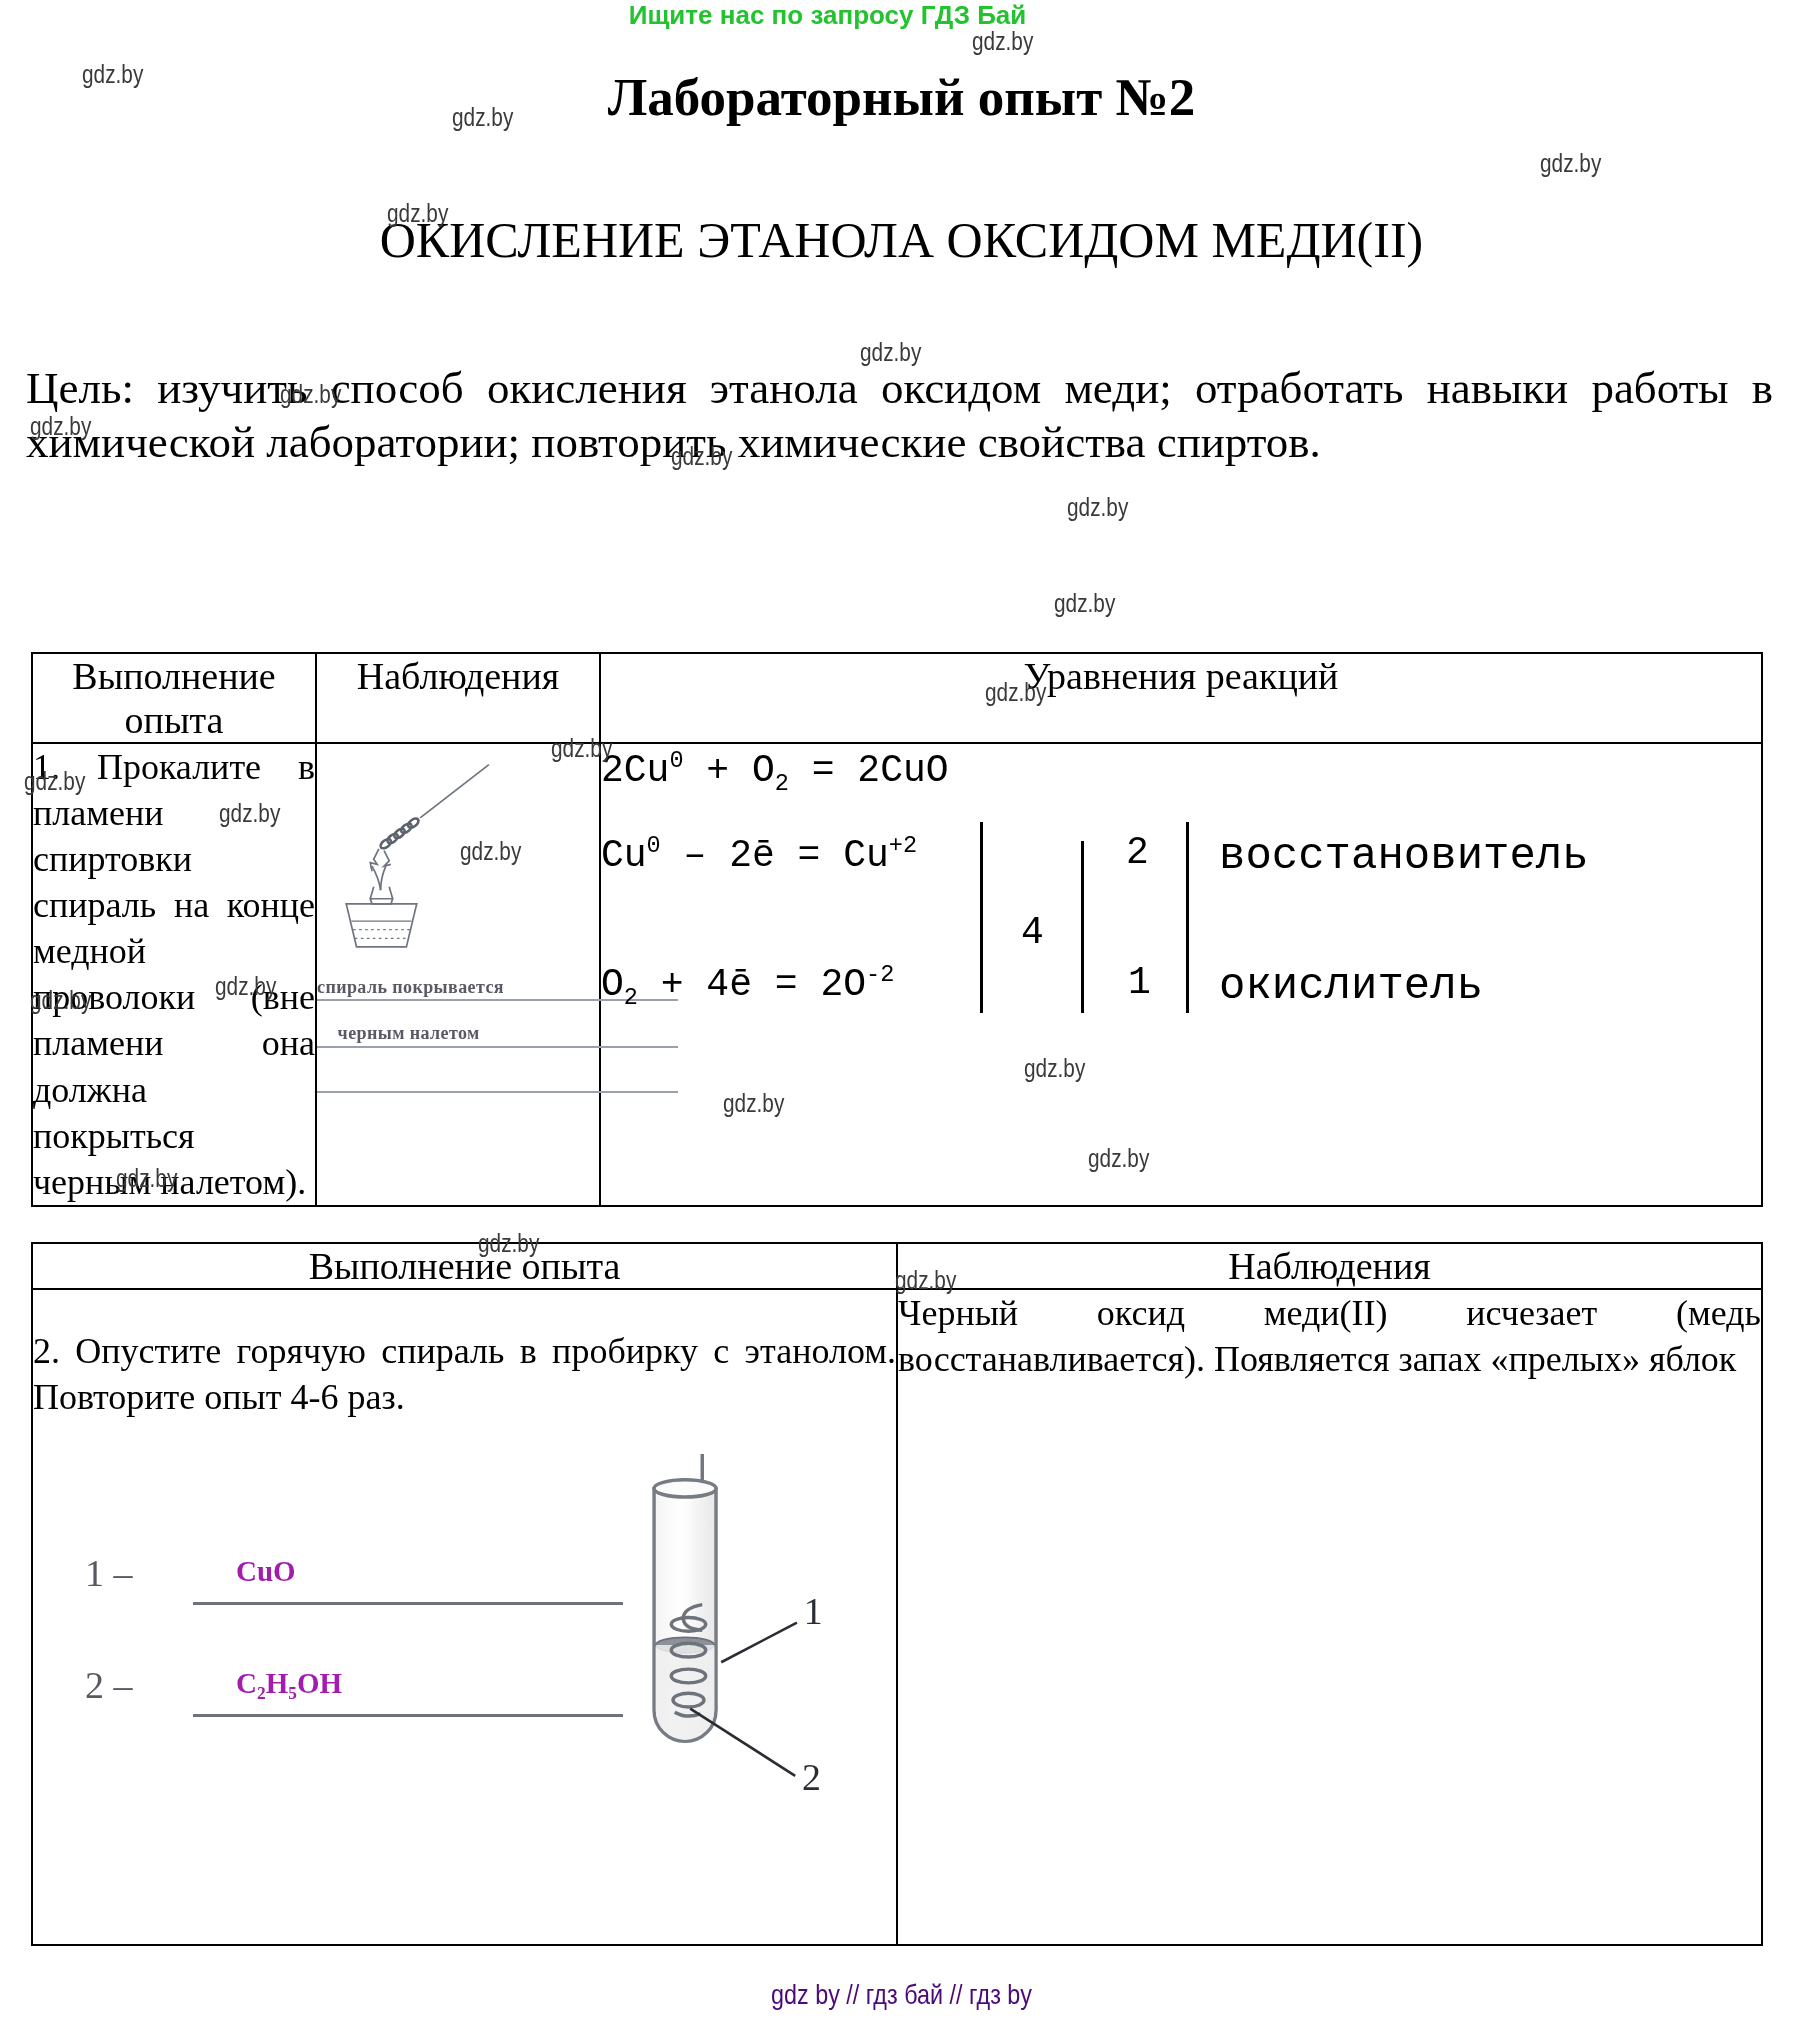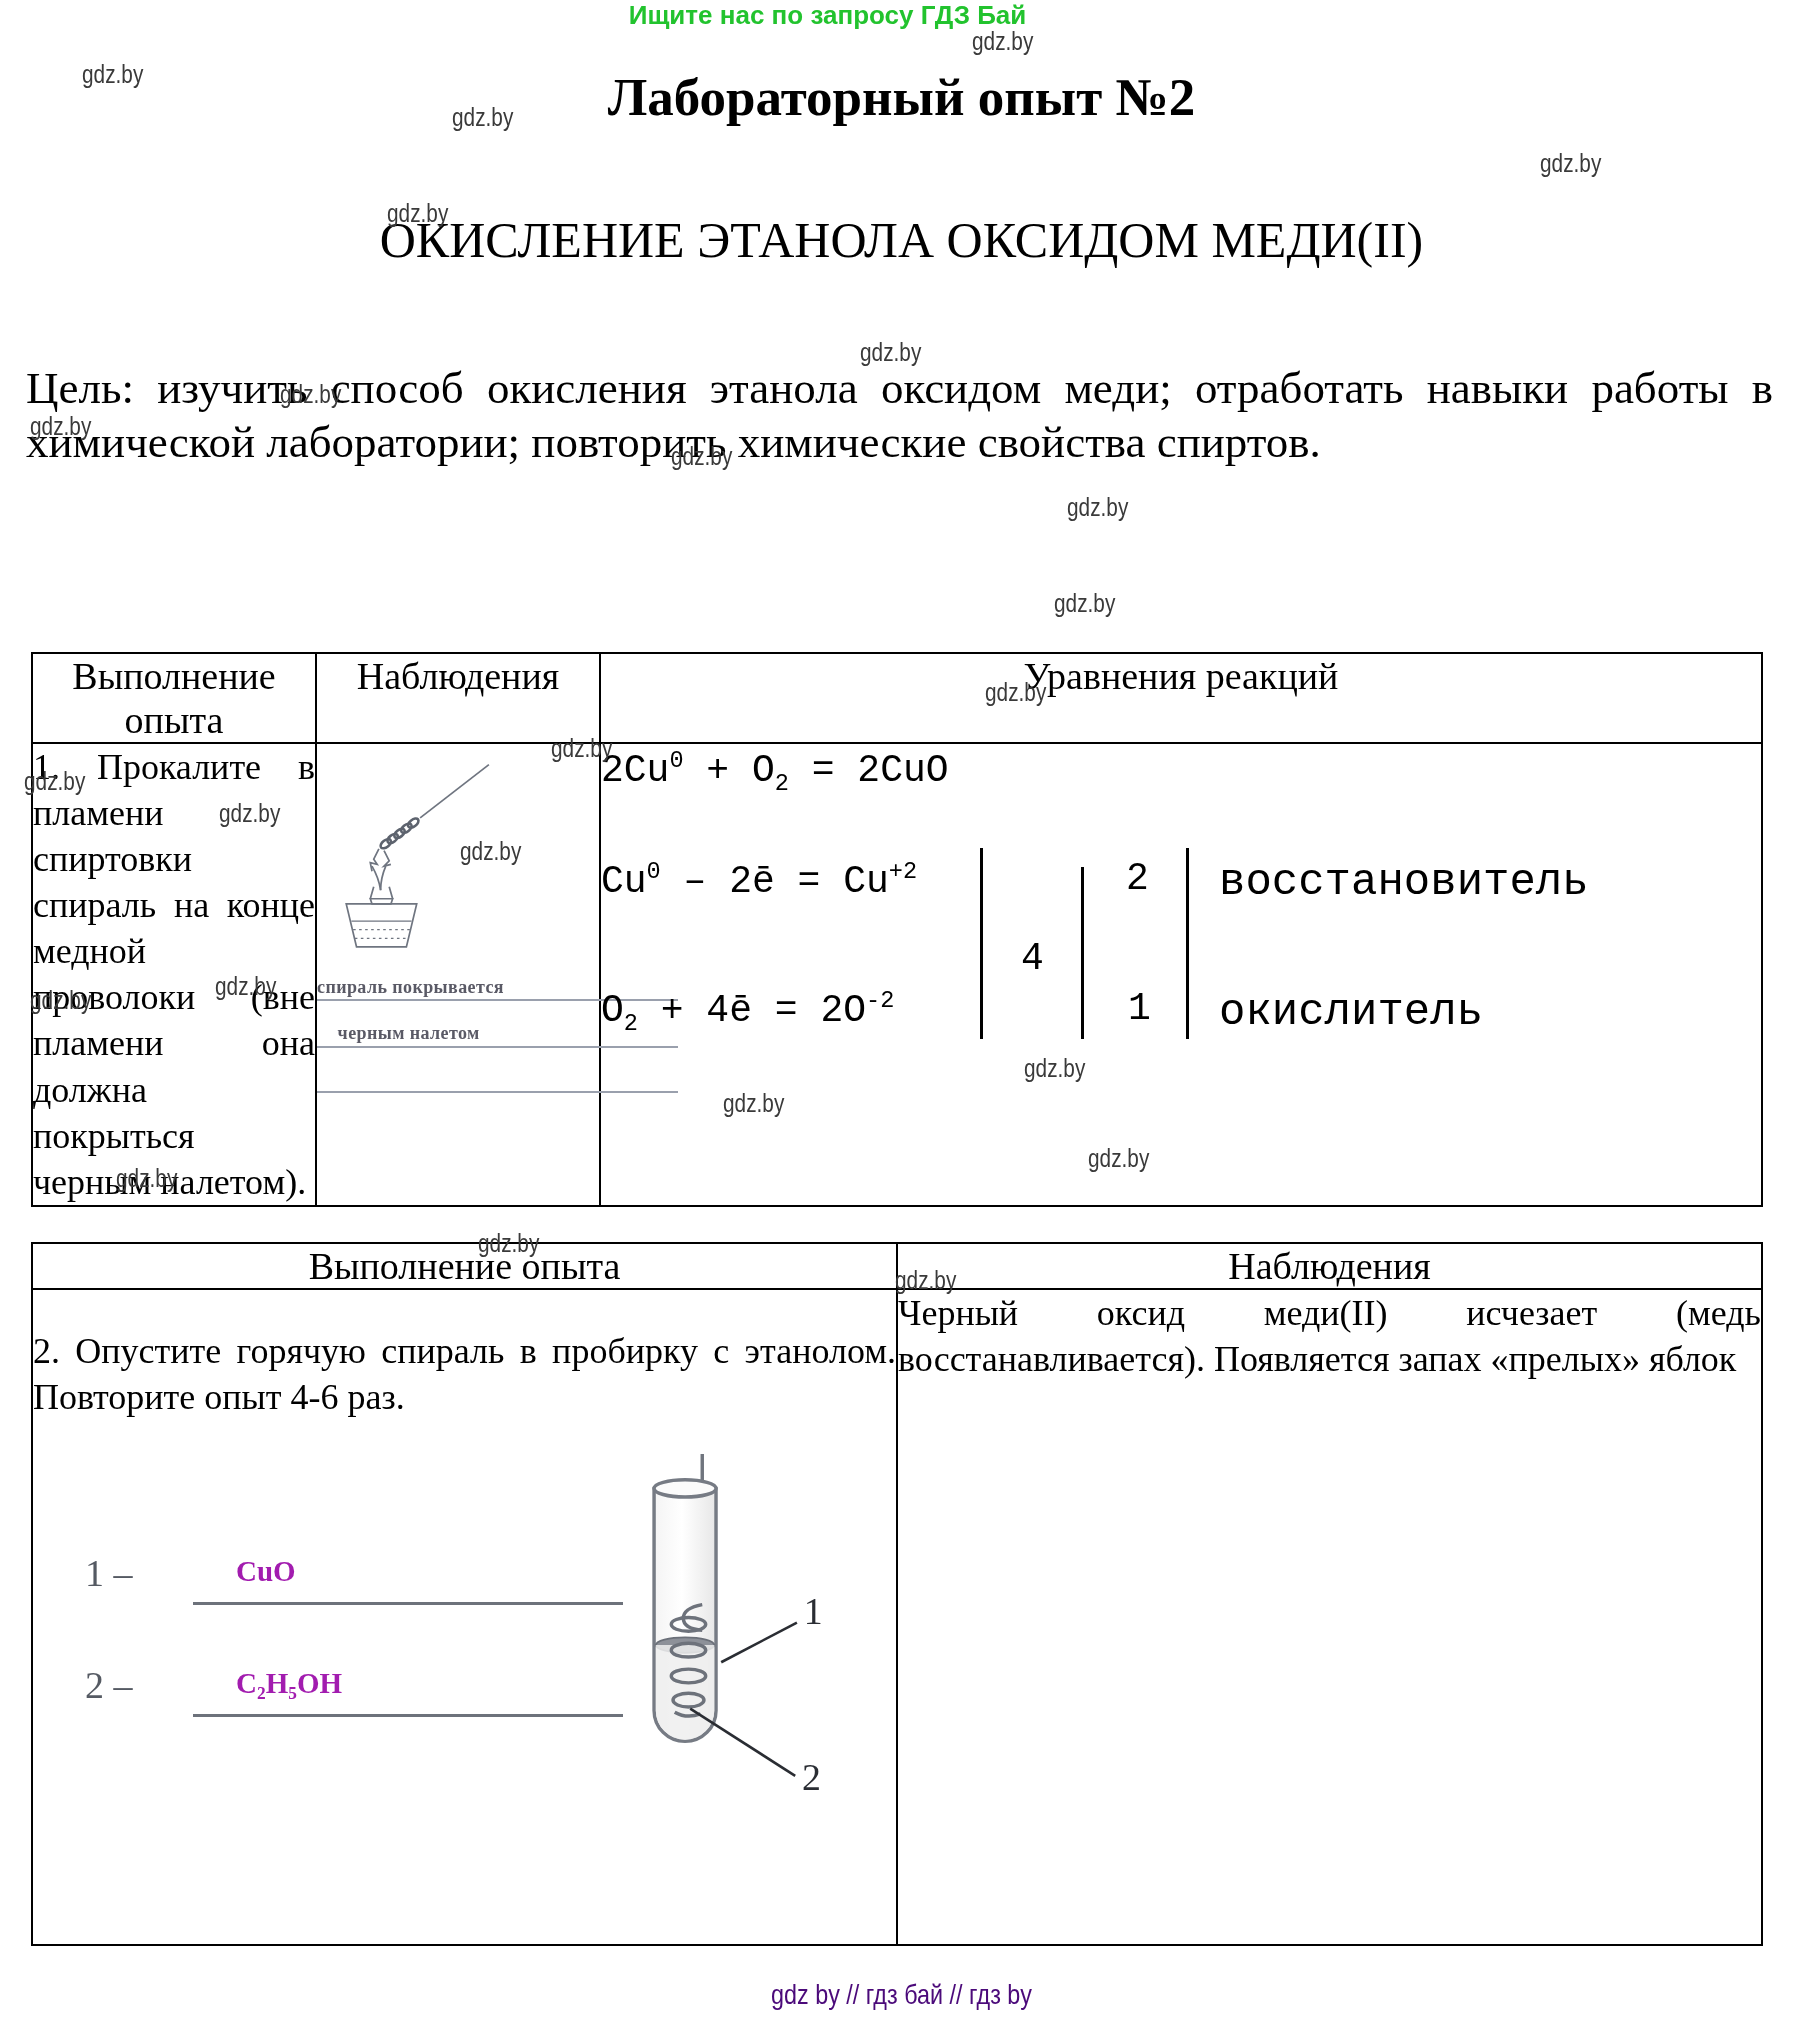--- a/index.html
+++ b/index.html
@@ -118,21 +118,21 @@
     text-align: justify;
     text-align-last: left;
     margin-top: 38px;
   }
 
   
   .eq-cell { padding: 17px 15.5px 20.6px 15.5px; font-size: 38px; font-family: Liberation Mono, monospace; }
   .eq-line1 { margin: 5.2px 0 0 0; }
   .eq-block {
     position: relative;
-    margin-top: 68px;
+    margin-top: 42px;
     height: 189px;
   }
   .eq-half {
     position: absolute;
     left: 0;
     font-size: 38px;
     white-space: nowrap;
   }
   .eq-half.top { top: 0px; }
   .eq-half.bot { top: 129px; }

